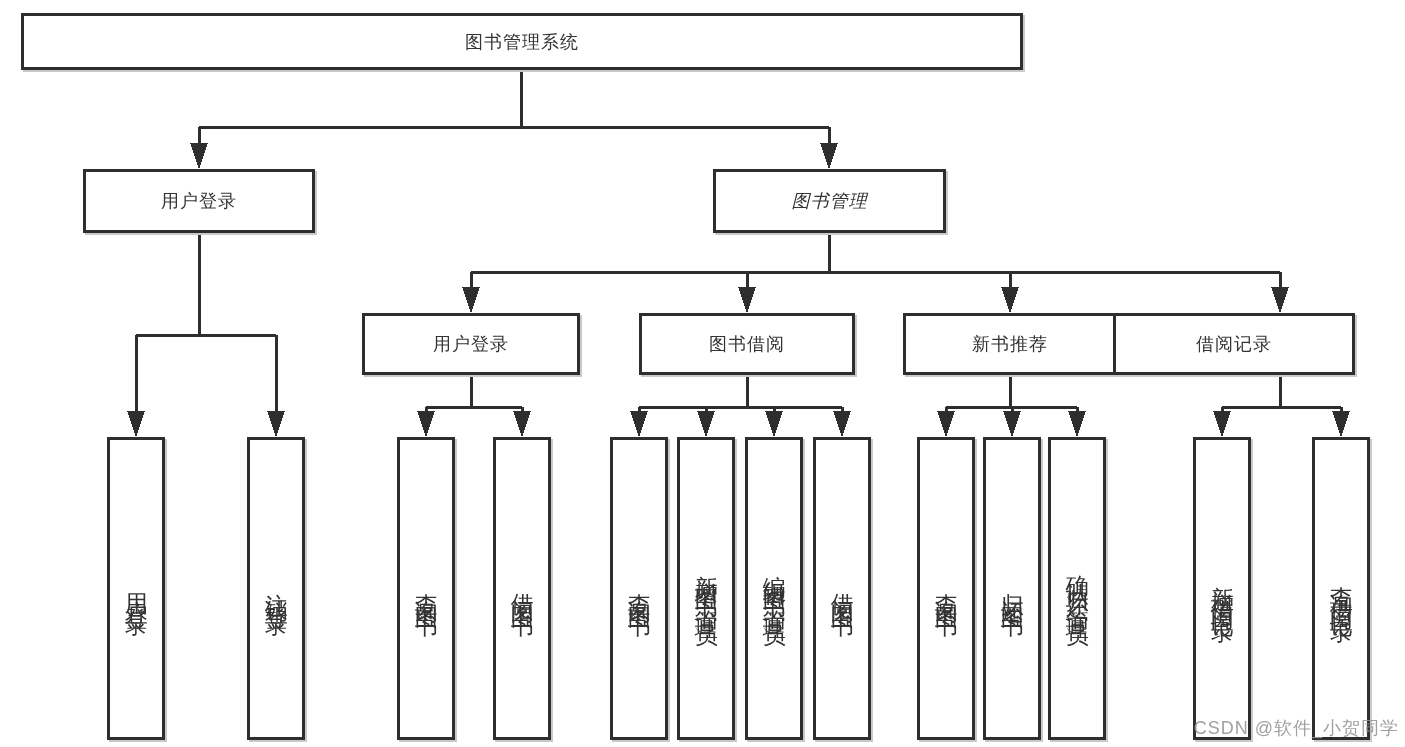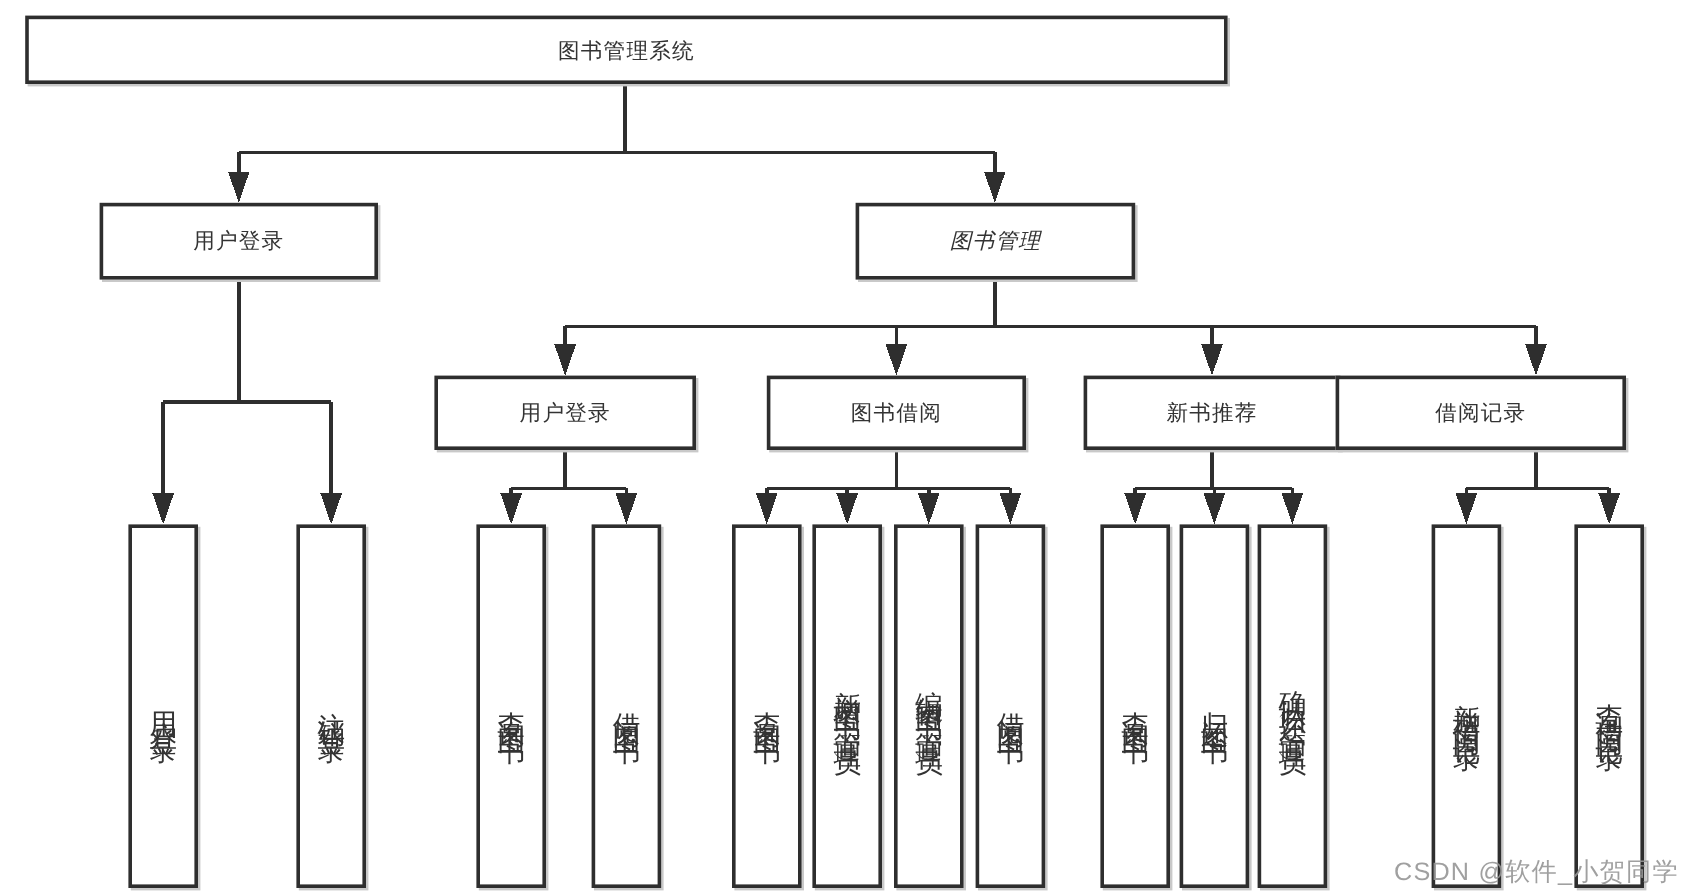--- a/index.html
+++ b/index.html
@@ -31,21 +31,21 @@
     color:#333333;
     white-space:nowrap;
   }
   svg.connectors{position:absolute;left:0;top:0;}
   svg.connectors path{stroke:#2e2e2e;stroke-width:3;fill:none;}
   svg.connectors polygon{fill:#2e2e2e;stroke:none;}
   .watermark{
     position:absolute;
     right:6px;
     bottom:7px;
-    font-size:21px;
+    font-size:18px;
     color:rgba(150,150,150,0.9);
     letter-spacing:1px;
     z-index:5;
   }
 </style>
 </head>
 <body>
 
 <div class="canvas">
 

